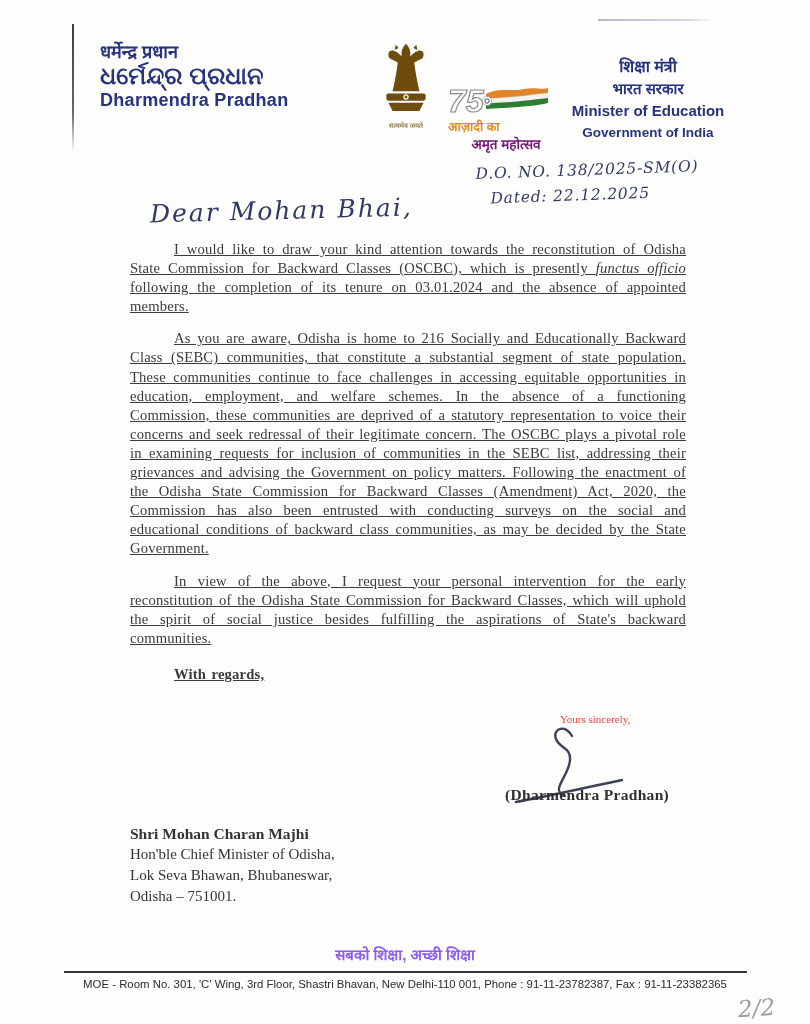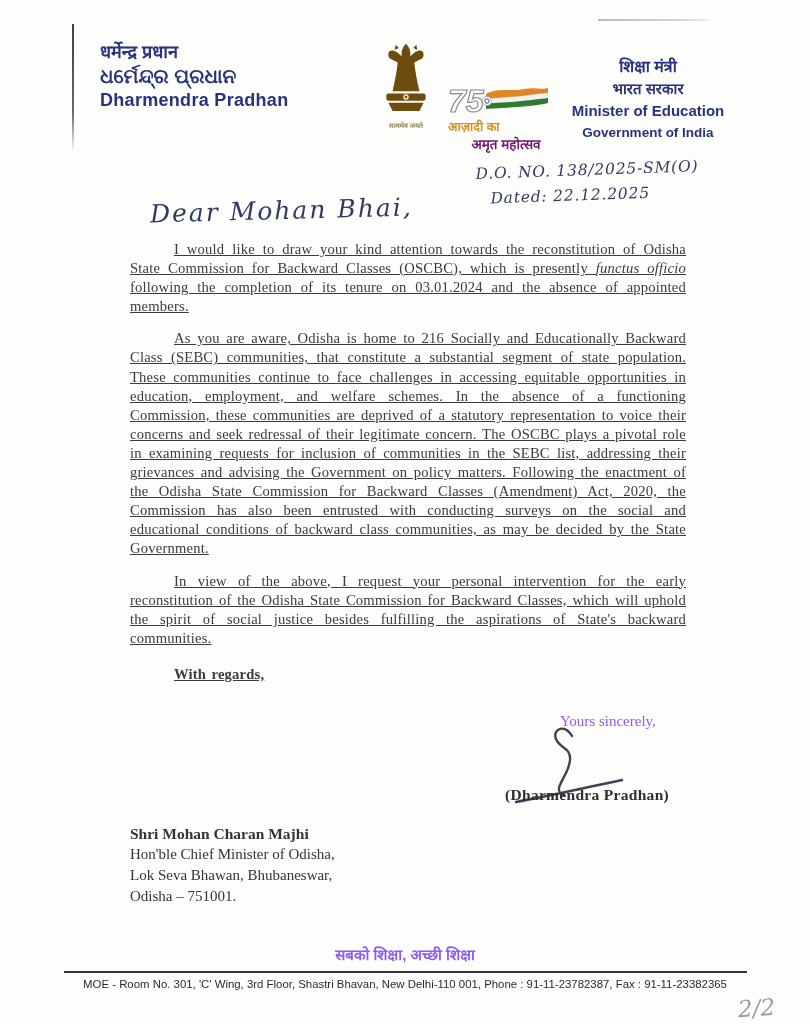--- a/index.html
+++ b/index.html
@@ -21,21 +21,21 @@
   .artifact-hline {
     position:absolute; left:598px; top:19px; width:116px; height:2px;
     background:linear-gradient(90deg, #b9b9c6, #d8d8e2 80%, rgba(220,220,228,0));
   }
   
   .sender {
     position:absolute; left:100px; top:40px;
     color:#28337f; line-height:24px;
   }
   .sender .hindi  { font-family:"Liberation Sans", sans-serif; font-weight:bold; font-size:18px; }
-  .sender .odia   { font-family:"Liberation Sans", sans-serif; font-weight:bold; font-size:20px; }
+  .sender .odia   { font-family:"Liberation Sans", sans-serif; font-weight:bold; font-size:24px; }
   .sender .latin  { font-family:"Liberation Sans", sans-serif; font-weight:bold; font-size:18px; letter-spacing:0.3px; }
 
   .emblem-wrap { position:absolute; left:368px; top:42px; width:76px; text-align:center; }
   .emblem-wrap svg { display:block; margin:0 auto; }
   .emblem-caption { font-size:7px; color:#6e4c0e; font-family:"Liberation Sans", sans-serif; margin-top:1px; }
 
   .azadi { position:absolute; left:446px; top:82px; width:104px; text-align:center; }
   .azadi .l1 { font-family:"Liberation Sans", sans-serif; font-weight:bold; font-size:12.5px; color:#d98e1e; margin-top:-4px; text-align:left; padding-left:2px; }
   .azadi .l2 { font-family:"Liberation Sans", sans-serif; font-weight:bold; font-size:13.5px; color:#701a75; text-align:center; padding-left:16px; }
 
@@ -69,21 +69,21 @@
     font-size:14.6px; line-height:19.1px;
     text-align:justify; text-indent:44px;
     margin-bottom:13px; letter-spacing:0.2px;
     word-spacing:1.5px;
     text-decoration:underline;
   }
   .body-text .em { font-style:italic; }
   .regards { font-weight:bold; text-indent:44px; font-size:15px; margin-top:17px; }
 
   
-  .valediction { position:absolute; left:560px; top:713px; font-size:15px; color:#8b5cf6; }
+  .valediction { position:absolute; left:560px; top:713px; font-size:11px; color:#ef4444; }
   .signature-svg { position:absolute; left:500px; top:726px; }
   .signatory { position:absolute; left:505px; top:786px; font-weight:bold; font-size:15.5px; color:#2f2f2f; letter-spacing:0.3px; }
 
   
   .recipient { position:absolute; left:130px; top:823px; font-style:normal; font-size:15px; line-height:21px; color:#343434; }
   .recipient .name { font-weight:bold; font-size:15.5px; }
 
   
   .slogan {
     position:absolute; left:0; top:944px; width:100%;

